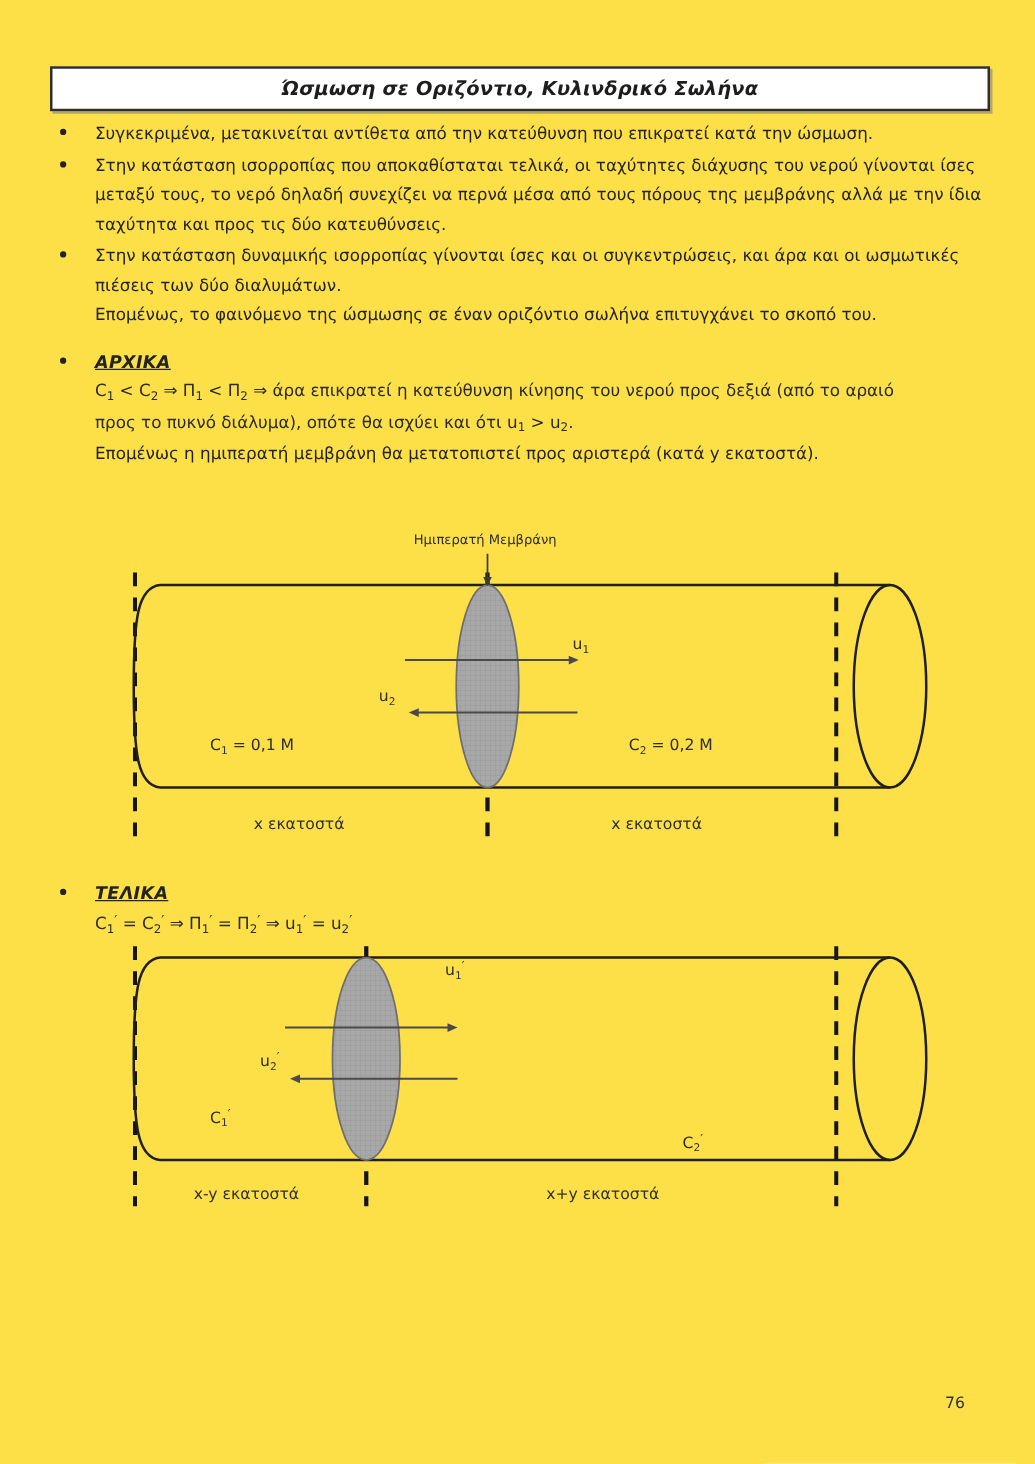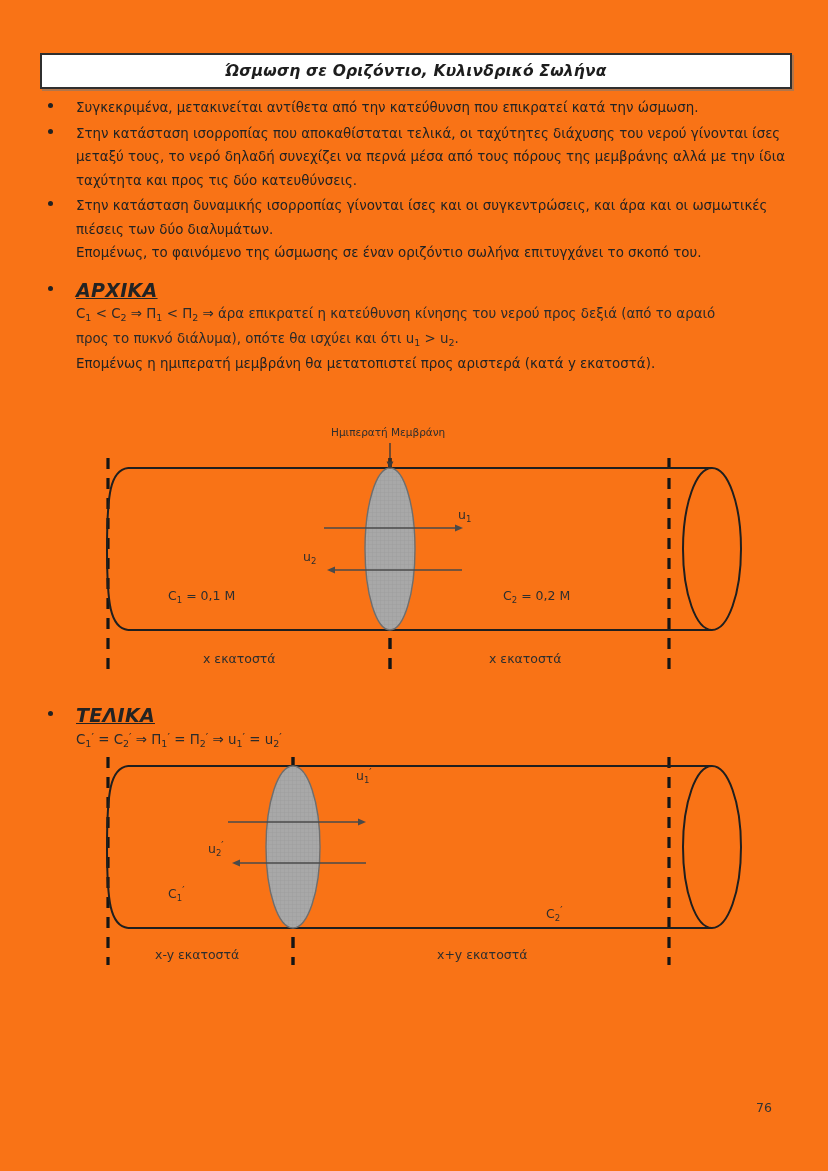--- a/index.html
+++ b/index.html
@@ -12,21 +12,21 @@
     height: 1171px;
     position: relative;
     font-family: "DejaVu Sans", "Liberation Sans", sans-serif;
     color: #2b2b2b;
     overflow: hidden;
   }
 
   .page {
     position: absolute;
     inset: 0;
-    background: #f97316;
+    background: #fde047;
   }
 
   
   .title-box {
     position: absolute;
     left: 40px;
     top: 53px;
     width: 748px;
     height: 32px;
     border: 2px solid #2f2f2f;
@@ -72,21 +72,21 @@
     color: #232323;
     white-space: normal;
   }
   .line.sub {
     text-indent: 0;
   }
   .heading-ul {
     font-style: italic;
     font-weight: bold;
     text-decoration: underline;
-    font-size: 19px;
+    font-size: 14px;
     letter-spacing: .3px;
   }
   .formula {
     font-size: 13.4px;
     line-height: 24px;
   }
   sub { font-size: 9.5px; vertical-align: baseline; position: relative; top: 3px; }
   sup.prime { font-size: 11px; vertical-align: baseline; position: relative; top: -3px; }
 
   
@@ -104,21 +104,21 @@
   .fig-label.small {
     font-size: 10.5px;
   }
   .fig-label sub { font-size: 8.5px; top: 3px; }
   .fig-label sup.prime { font-size: 10px; top: -4px; }
 
   
   .page-number {
     position: absolute;
     right: 56px;
-    bottom: 56px;
+    bottom: 42px;
     font-size: 12.5px;
     color: #333;
   }
 </style>
 </head>
 <body>
 
 <div class="page">
 
   <div class="title-box">

